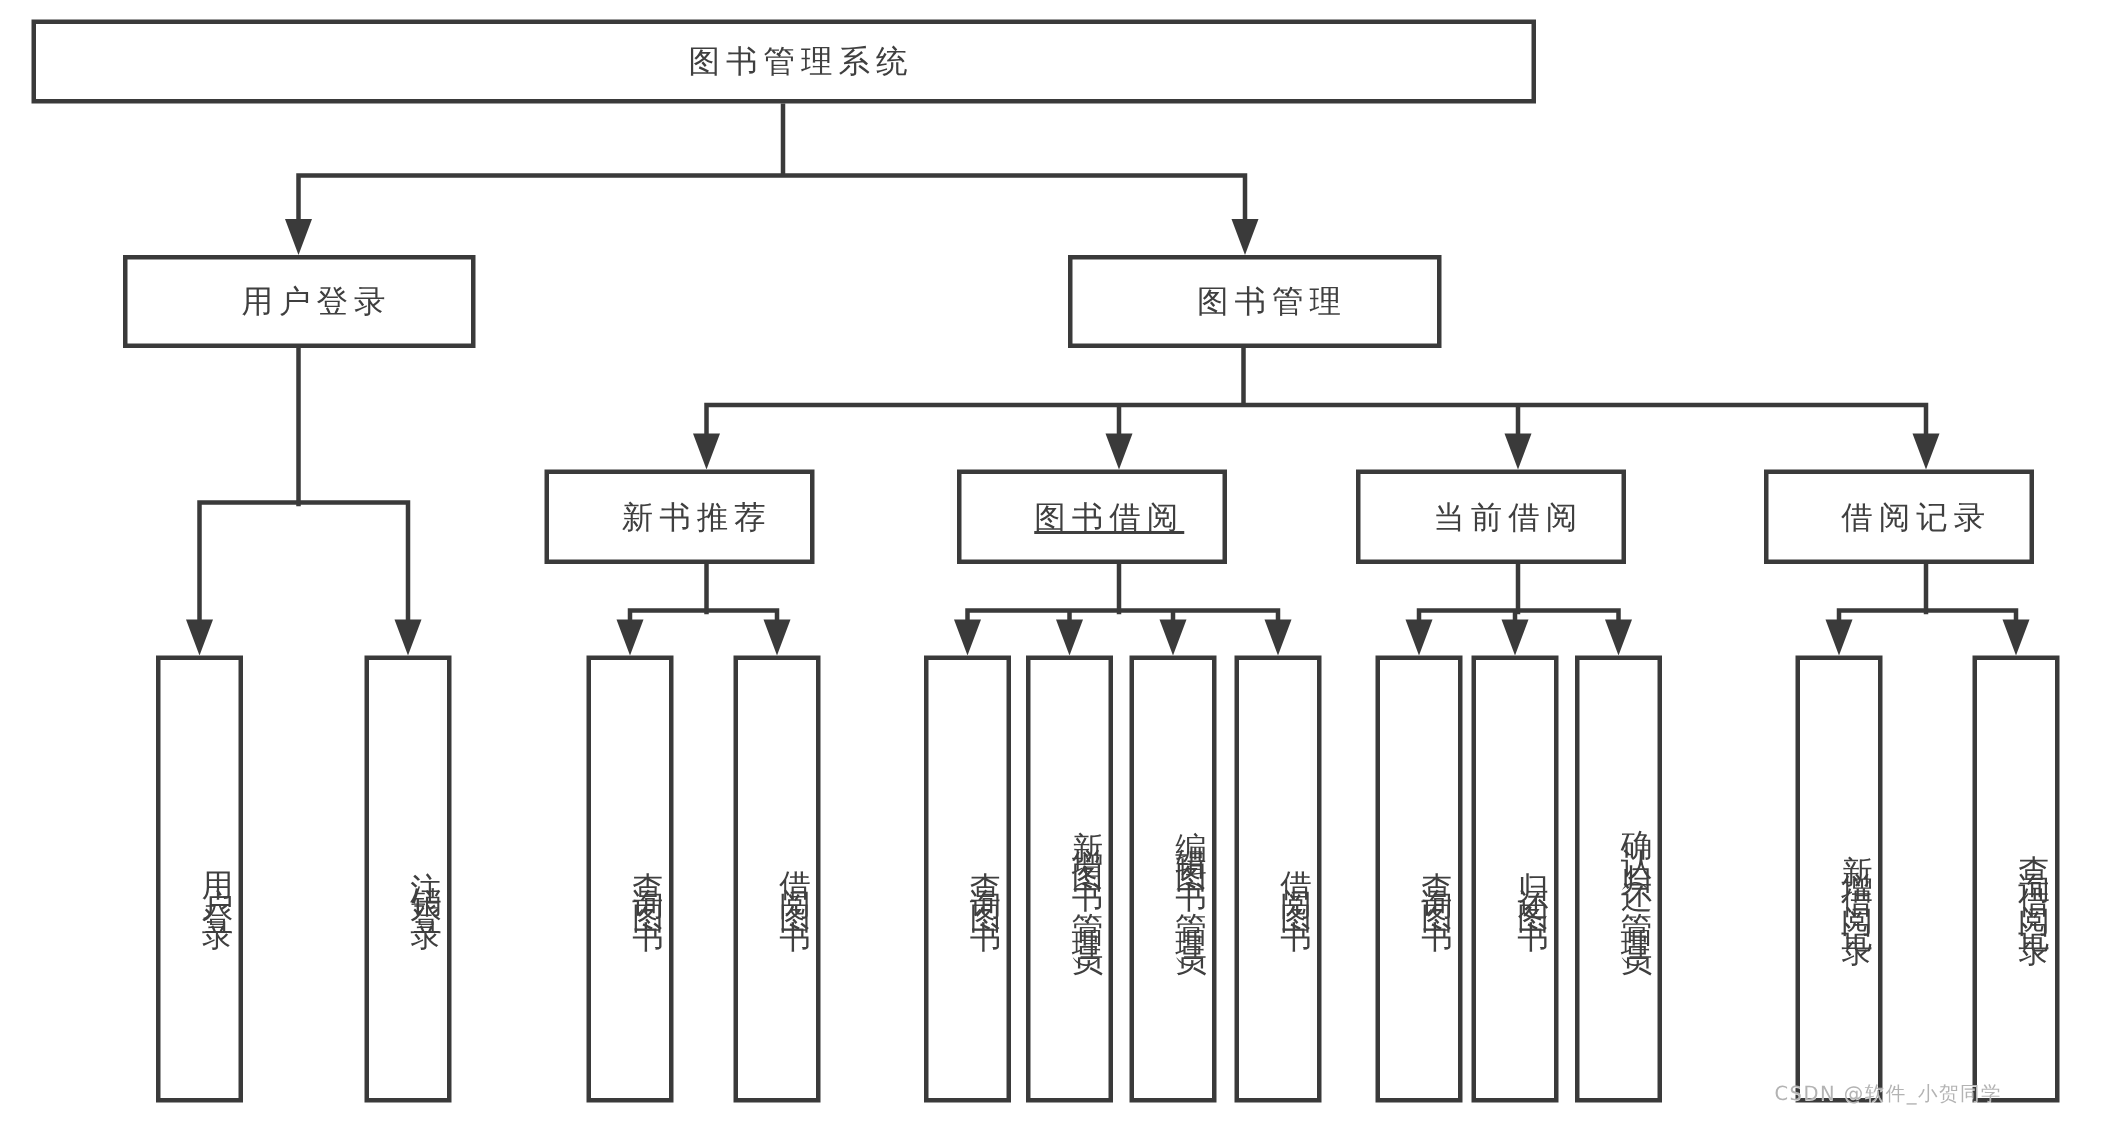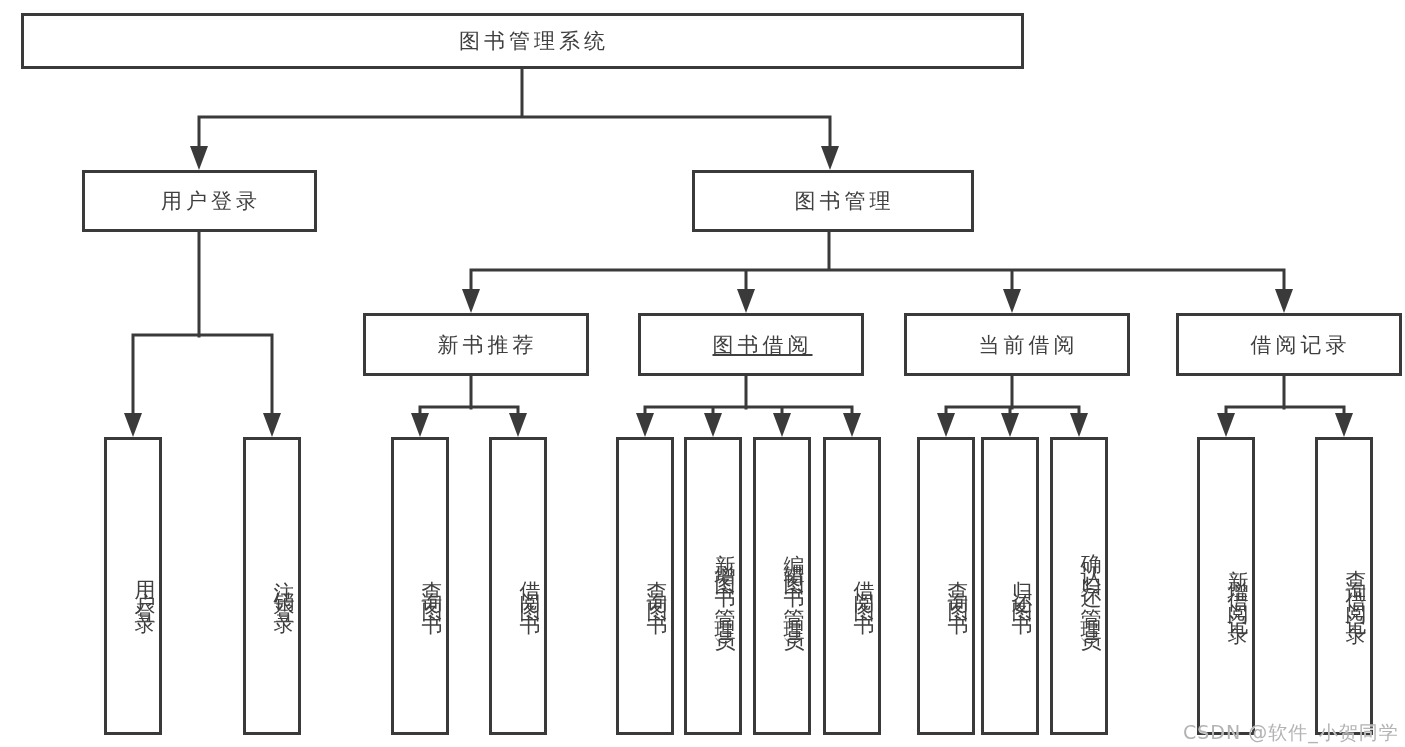--- a/index.html
+++ b/index.html
@@ -41,38 +41,38 @@
     font-size:21px;
     letter-spacing:11px;
     line-height:1;
     color:var(--text);
     white-space:nowrap;
   }
   
   .root-box{left:21px;top:13px;width:1003px;height:56px;}
   .lvl2{top:170px;height:62px;}
   .n-user-login{left:82px;width:235px;}
-  .n-book-mgmt{left:692px;width:282px;}
-  .lvl3{top:313px;height:63px;width:226px;}
+  .n-book-mgmt{left:712px;width:249px;}
+  .lvl3{top:313px;height:63px;width:180px;}
   .n-new-book{left:363px;}
   .n-borrow{left:638px;text-decoration:underline;}
   .n-current{left:904px;}
   .n-records{left:1176px;}
   
   .c1{left:104px;}  .c2{left:243px;}
   .c3{left:391px;}  .c4{left:489px;}
   .c5{left:616px;}  .c6{left:684px;}
   .c7{left:753px;}  .c8{left:823px;}
   .c9{left:917px;}  .c10{left:981px;}
   .c11{left:1050px;}
   .c12{left:1197px;} .c13{left:1315px;}
   .watermark{
     position:absolute;
     left:1183px;top:720px;
-    font-size:19px;
+    font-size:13px;
     letter-spacing:1px;
     color:var(--wm);
     text-shadow:0 1px 0 rgba(255,255,255,.8);
     z-index:5;
     white-space:nowrap;
   }
 </style>
 </head>
 <body>
 

